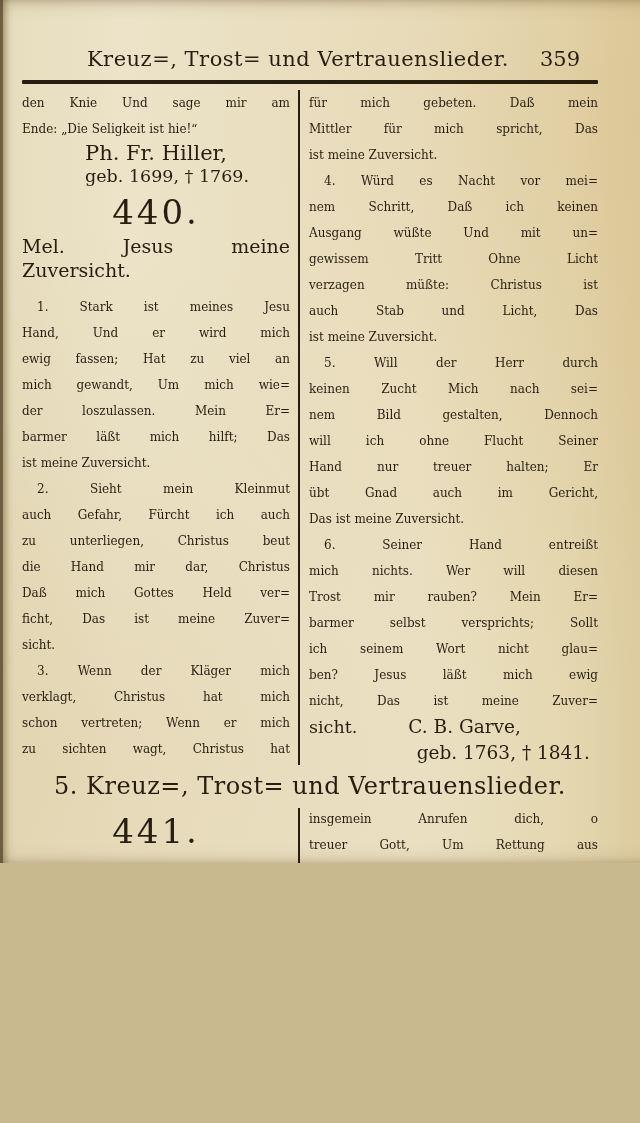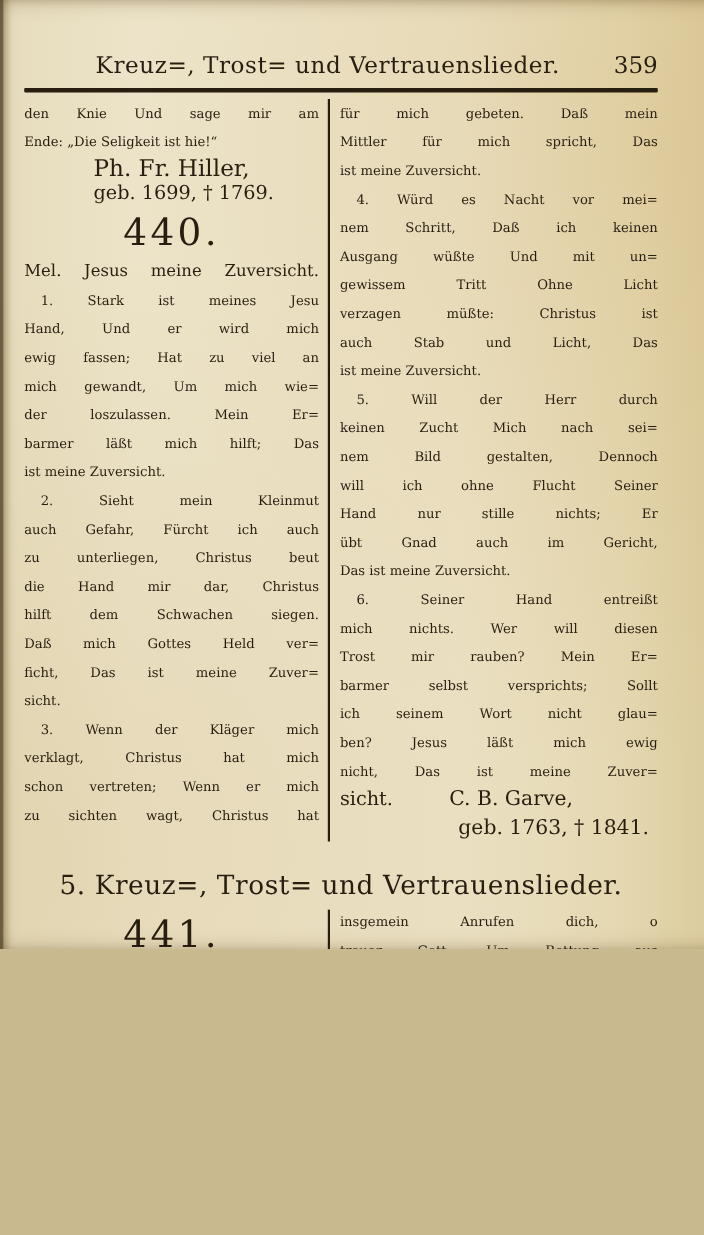--- a/index.html
+++ b/index.html
@@ -22,44 +22,44 @@
     padding-left: 44px;
   }
   .page::before {
     content:""; position:absolute; left:0; top:0; bottom:0; width:3px;
     background: rgba(82,68,44,0.65); 
   }
   .content { position:absolute; left:22px; top:46px; width:576px; }
 
   .header { display:flex; align-items:baseline; font-size:21px; line-height:26px; }
   .header-title { flex:1; text-align:center; padding-left:34px; letter-spacing:0.5px; }
-  .header-num { width:58px; text-align:right; }
+  .header-num { width:58px; }
 
   .rule { margin-top:8px; height:4px; background:#281e10; border-radius:1px; }
 
   .cols { display:flex; align-items:stretch; }
   .top-cols { margin-top:6px; }
   .col-l { width:268px; }
   .vdiv { width:2px; background:#281e10; margin:0 9px 0 8px; }
   .vdiv.short { align-self:flex-start; height:238px; margin-top:2px; }
   .col-r { flex:1; }
 
   .para { font-size:12px; line-height:26px; }
   .line { text-align:justify; text-align-last:justify; }
   .line.end { text-align-last:left; }
   .ind .line:first-child { text-indent:15px; }
 
   .attr-name { text-align:center; font-size:21px; line-height:23px; }
   .attr-dates { text-align:center; font-size:17.5px; line-height:22px; padding-left:22px; }
 
   .hymn-num { text-align:center; font-size:34px; line-height:40px; letter-spacing:3px; margin:5px 0 2px; }
 
-  .melody { font-size:15px; line-height:24px; text-align:justify; text-align-last:justify; margin-bottom:2px; }
+  .melody { font-size:19px; line-height:24px; text-align:justify; text-align-last:justify; margin-bottom:12px; }
 
-  .section-heading { text-align:center; font-size:24px; line-height:30px; letter-spacing:0.5px; margin:25px 0 5px; }
+  .section-heading { text-align:center; font-size:24px; line-height:30px; letter-spacing:0.5px; margin:6px 0 5px; }
 
   .author-row { display:flex; font-size:17.5px; line-height:26px; }
   .author-row .name { flex:1; text-align:center; padding-right:26px; font-size:18.5px; }
   .garve-dates { text-align:right; padding-right:8px; font-size:18.5px; line-height:25px; }
 </style>
 </head>
 <body>
 
 <div class="page" style="color: rgb(40, 30, 16);">
   <div class="content">
@@ -88,21 +88,20 @@
             <div class="line">mich gewandt, Um mich wie=</div>
             <div class="line">der loszulassen. Mein Er=</div>
             <div class="line">barmer läßt mich hilft; Das</div>
             <div class="line end">ist meine Zuversicht.</div>
           </div>
         <div class="para ind">
             <div class="line">2. Sieht mein Kleinmut</div>
             <div class="line">auch Gefahr, Fürcht ich auch</div>
             <div class="line">zu unterliegen, Christus beut</div>
             <div class="line">die Hand mir dar, Christus</div>
-            <div class="line">hilft dem Schwachen siegen.</div>
             <div class="line">Daß mich Gottes Held ver=</div>
             <div class="line">ficht, Das ist meine Zuver=</div>
             <div class="line end">sicht.</div>
           </div>
         <div class="para ind">
             <div class="line">3. Wenn der Kläger mich</div>
             <div class="line">verklagt, Christus hat mich</div>
             <div class="line">schon vertreten; Wenn er mich</div>
             <div class="line">zu sichten wagt, Christus hat</div>
           </div>
@@ -121,21 +120,21 @@
             <div class="line">gewissem Tritt Ohne Licht</div>
             <div class="line">verzagen müßte: Christus ist</div>
             <div class="line">auch Stab und Licht, Das</div>
             <div class="line end">ist meine Zuversicht.</div>
           </div>
         <div class="para ind">
             <div class="line">5. Will der Herr durch</div>
             <div class="line">keinen Zucht Mich nach sei=</div>
             <div class="line">nem Bild gestalten, Dennoch</div>
             <div class="line">will ich ohne Flucht Seiner</div>
-            <div class="line">Hand nur stille nichts; Er</div>
+            <div class="line">Hand nur treuer halten; Er</div>
             <div class="line">übt Gnad auch im Gericht,</div>
             <div class="line end">Das ist meine Zuversicht.</div>
           </div>
         <div class="para ind">
             <div class="line">6. Seiner Hand entreißt</div>
             <div class="line">mich nichts. Wer will diesen</div>
             <div class="line">Trost mir rauben? Mein Er=</div>
             <div class="line">barmer selbst versprichts; Sollt</div>
             <div class="line">ich seinem Wort nicht glau=</div>
             <div class="line">ben? Jesus läßt mich ewig</div>

